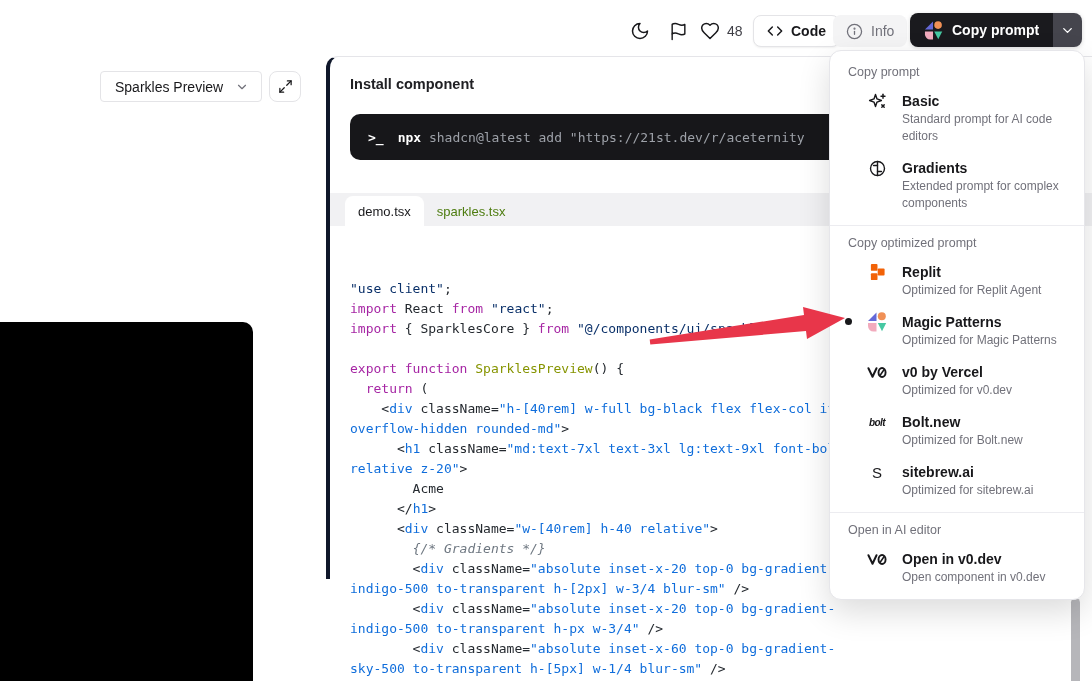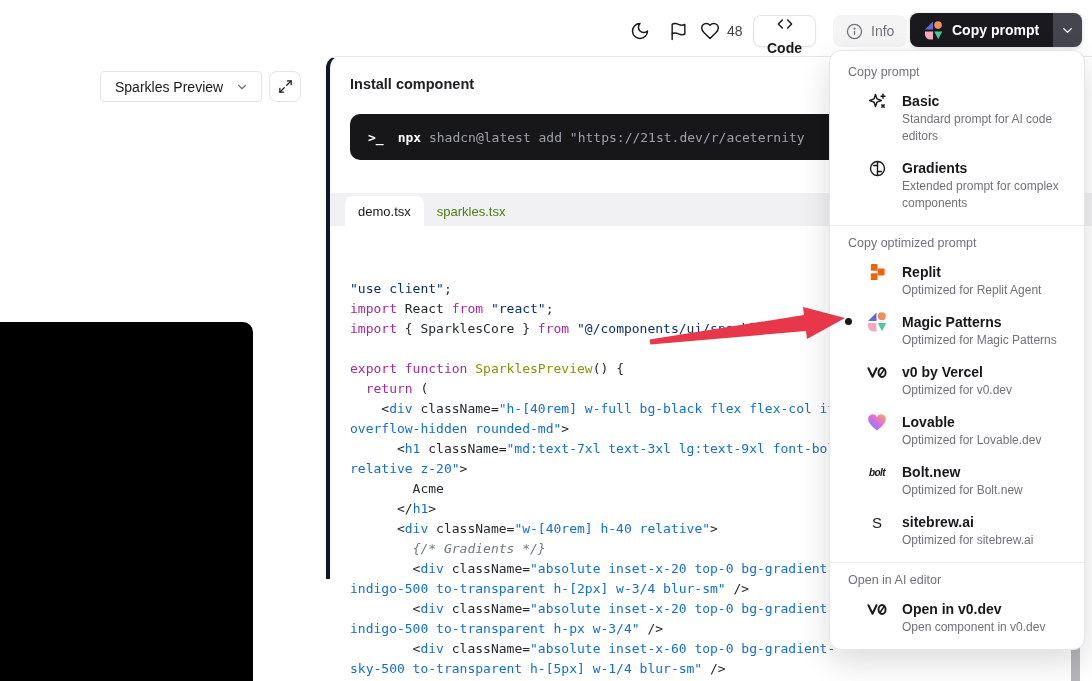--- a/index.html
+++ b/index.html
@@ -7,21 +7,21 @@
   body {
     position:relative; overflow:hidden; background:#ffffff;
     font-family:"Liberation Sans",sans-serif; color:#18181b;
   }
   svg { display:block; }
 
   
   .tb-icon-btn { position:absolute; width:28px; height:28px; display:flex; align-items:center; justify-content:center; cursor:pointer; background:none; border:none; }
   .likes { position:absolute; left:727px; top:23px; font-size:14px; color:#3f3f46; }
   .pill { position:absolute; top:15px; height:32px; display:flex; align-items:center; gap:8px; border-radius:8px; font-size:14px; cursor:pointer; }
-  .code-btn { left:753px; padding:0 13px; background:#fff; border:1px solid #e4e4e7; box-shadow:0 1px 2px rgba(0,0,0,.06); font-weight:600; color:#18181b;flex-direction:column; }
+  .code-btn { left:753px; padding:0 13px; background:#fff; border:1px solid #e4e4e7; box-shadow:0 1px 2px rgba(0,0,0,.06); font-weight:600; color:#18181b; }
   .info-btn { left:833px; padding:0 13px; background:#f4f4f5; color:#71717a; font-weight:500; }
   .copy-btn { position:absolute; left:910px; top:13px; height:34px; display:flex; cursor:pointer; filter:drop-shadow(0 1px 2px rgba(0,0,0,.15)); }
   .copy-main { display:flex; align-items:center; gap:9px; background:#1a1a1e; border-radius:8px 0 0 8px; padding:0 14px; color:#fff; font-size:14px; font-weight:600; }
   .copy-chev { width:29px; background:#45454d; border-radius:0 8px 8px 0; display:flex; align-items:center; justify-content:center; }
 
   
   .preview-select { position:absolute; left:100px; top:71px; height:31px; display:flex; align-items:center; gap:12px; padding:0 12px 0 14px; border:1px solid #e4e4e7; border-radius:4px; background:#fff; font-size:14px; cursor:pointer; }
   .expand-btn { position:absolute; left:269px; top:71px; width:32px; height:31px; border:1px solid #e4e4e7; border-radius:8px; background:#fff; display:flex; align-items:center; justify-content:center; cursor:pointer; }
   .preview-canvas { position:absolute; left:0; top:322px; width:253px; height:359px; background:#000; border-radius:0 10px 0 0; }
 
@@ -240,38 +240,20 @@
             <line x1="13.2" y1="10.3" x2="18.4" y2="2.7" stroke="#18181b" stroke-width="1.8"></line>
           </svg>
         </div>
         <div class="menu-text">
           <div class="menu-title">v0 by Vercel</div>
           <div class="menu-desc">Optimized for v0.dev</div>
         </div>
       </div>
       <div class="menu-item">
         <div class="menu-icon">
-          <svg width="20" height="19" viewBox="0 0 20 19">
-            <defs>
-              <linearGradient id="lovg" x1="0" y1="1" x2="1" y2="0">
-                <stop offset="0" stop-color="#4d9bff"></stop>
-                <stop offset="0.5" stop-color="#d86ae4"></stop>
-                <stop offset="1" stop-color="#ffa94d"></stop>
-              </linearGradient>
-            </defs>
-            <path d="M10 17.5 C4.2 12.8 1.2 9.3 1.2 6.2 A4.6 4.6 0 0 1 10 4 A4.6 4.6 0 0 1 18.8 6.2 C18.8 9.3 15.8 12.8 10 17.5 Z" fill="url(#lovg)"></path>
-          </svg>
-        </div>
-        <div class="menu-text">
-          <div class="menu-title">Lovable</div>
-          <div class="menu-desc">Optimized for Lovable.dev</div>
-        </div>
-      </div>
-      <div class="menu-item">
-        <div class="menu-icon">
           <span style="font-style:italic;font-weight:800;font-size:10px;letter-spacing:-0.6px;color:#18181b;">bolt</span>
         </div>
         <div class="menu-text">
           <div class="menu-title">Bolt.new</div>
           <div class="menu-desc">Optimized for Bolt.new</div>
         </div>
       </div>
       <div class="menu-item">
         <div class="menu-icon">
           <span style="font-size:15px;font-weight:500;color:#18181b;">S</span>

